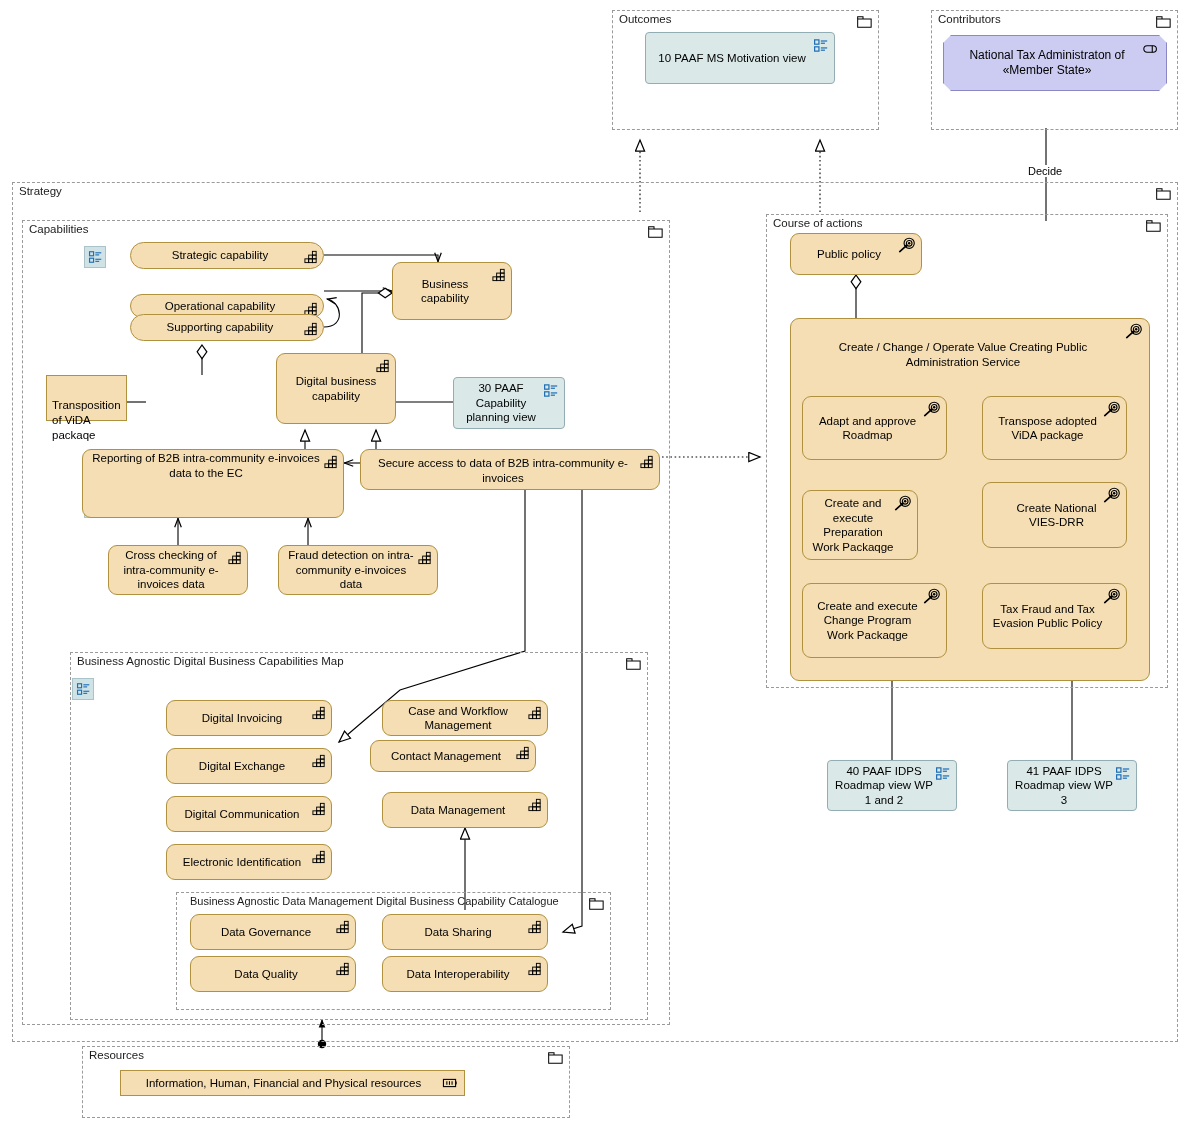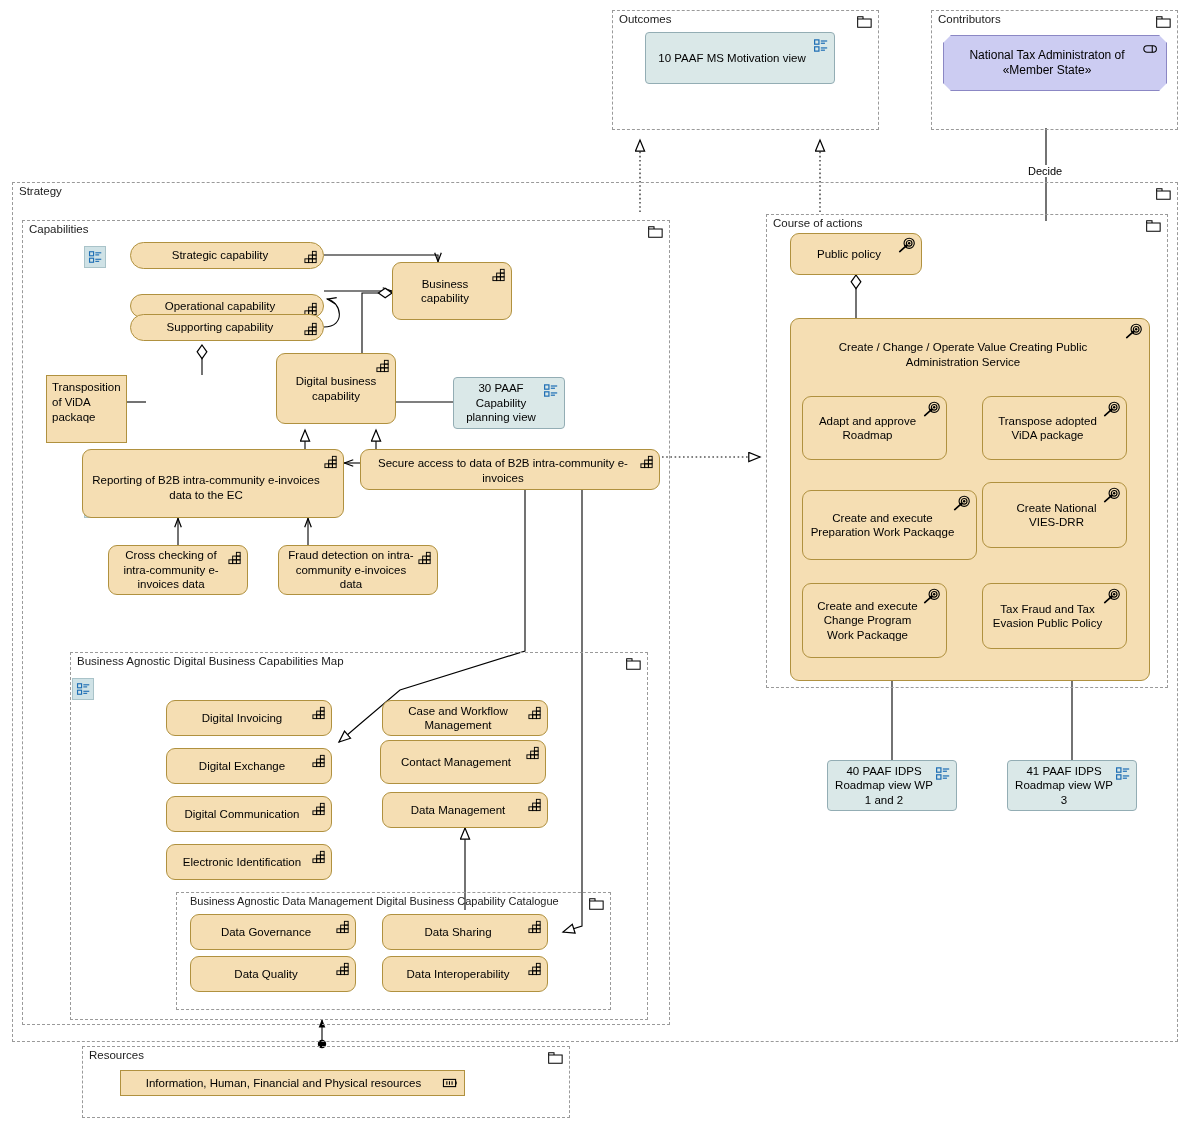--- a/index.html
+++ b/index.html
@@ -387,33 +387,33 @@
       </svg>
   </div>
 
   <div class="el" style="left:392px;top:262px;width:120px;height:58px;">
     <span class="lbl">Business capability</span>
     <svg class="ico">
         <use href="#ic-capability"></use>
       </svg>
   </div>
 
-  <div class="el sq" style="left:46px;top:375px;width:81px;height:68px;padding:4px 5px;line-height:15px;">
+  <div class="el sq" style="left:46px;top:375px;width:81px;height:44px;padding:22px 5px;line-height:15px;">
     <span class="lbl" style="text-align:left;">Transposition of ViDA packaqe</span>
   </div>
 
 
   <div class="el" style="left:276px;top:353px;width:120px;height:71px;padding-right:6px;align-items:center;">
     <span class="lbl">Digital business capability</span>
     <svg class="ico">
         <use href="#ic-capability"></use>
       </svg>
   </div>
 
-  <div class="el top" style="left:82px;top:449px;width:262px;height:69px;padding-top:23px;">
+  <div class="el top" style="left:82px;top:449px;width:262px;height:69px;padding-top:1px;">
     <span class="lbl">Reporting of B2B intra-community e-invoices data to the EC</span>
     <svg class="ico">
         <use href="#ic-capability"></use>
       </svg>
   </div>
 
   <div class="el top" style="left:360px;top:449px;width:300px;height:41px;padding-top:6px;">
     <span class="lbl">Secure access to data of B2B intra-community e-invoices</span>
     <svg class="ico">
         <use href="#ic-capability"></use>
@@ -462,21 +462,21 @@
       </svg>
   </div>
 
   <div class="el" style="left:382px;top:700px;width:166px;height:36px;">
     <span class="lbl">Case and Workflow Management</span>
     <svg class="ico">
         <use href="#ic-capability"></use>
       </svg>
   </div>
 
-  <div class="el" style="left:380px;top:740px;width:166px;height:44px;">
+  <div class="el" style="left:370px;top:740px;width:166px;height:32px;">
     <span class="lbl">Contact Management</span>
     <svg class="ico">
         <use href="#ic-capability"></use>
       </svg>
   </div>
 
   <div class="el" style="left:382px;top:792px;width:166px;height:36px;">
     <span class="lbl">Data Management</span>
     <svg class="ico">
         <use href="#ic-capability"></use>
@@ -532,21 +532,21 @@
       </svg>
   </div>
 
   <div class="el" style="left:982px;top:396px;width:145px;height:64px;">
     <span class="lbl">Transpose adopted ViDA package</span>
     <svg class="ico" style="width:18px;height:17px;top:4px;right:5px;">
         <use href="#ic-coa"></use>
       </svg>
   </div>
 
-  <div class="el" style="left:802px;top:490px;width:175px;height:70px;">
+  <div class="el" style="left:802px;top:490px;width:116px;height:70px;">
     <span class="lbl">Create and execute Preparation Work Packaqge</span>
     <svg class="ico" style="width:18px;height:17px;top:4px;right:5px;">
         <use href="#ic-coa"></use>
       </svg>
   </div>
 
   <div class="el" style="left:982px;top:482px;width:145px;height:66px;padding-left:24px;">
     <span class="lbl">Create National VIES-DRR</span>
     <svg class="ico" style="width:18px;height:17px;top:4px;right:5px;">
         <use href="#ic-coa"></use>

